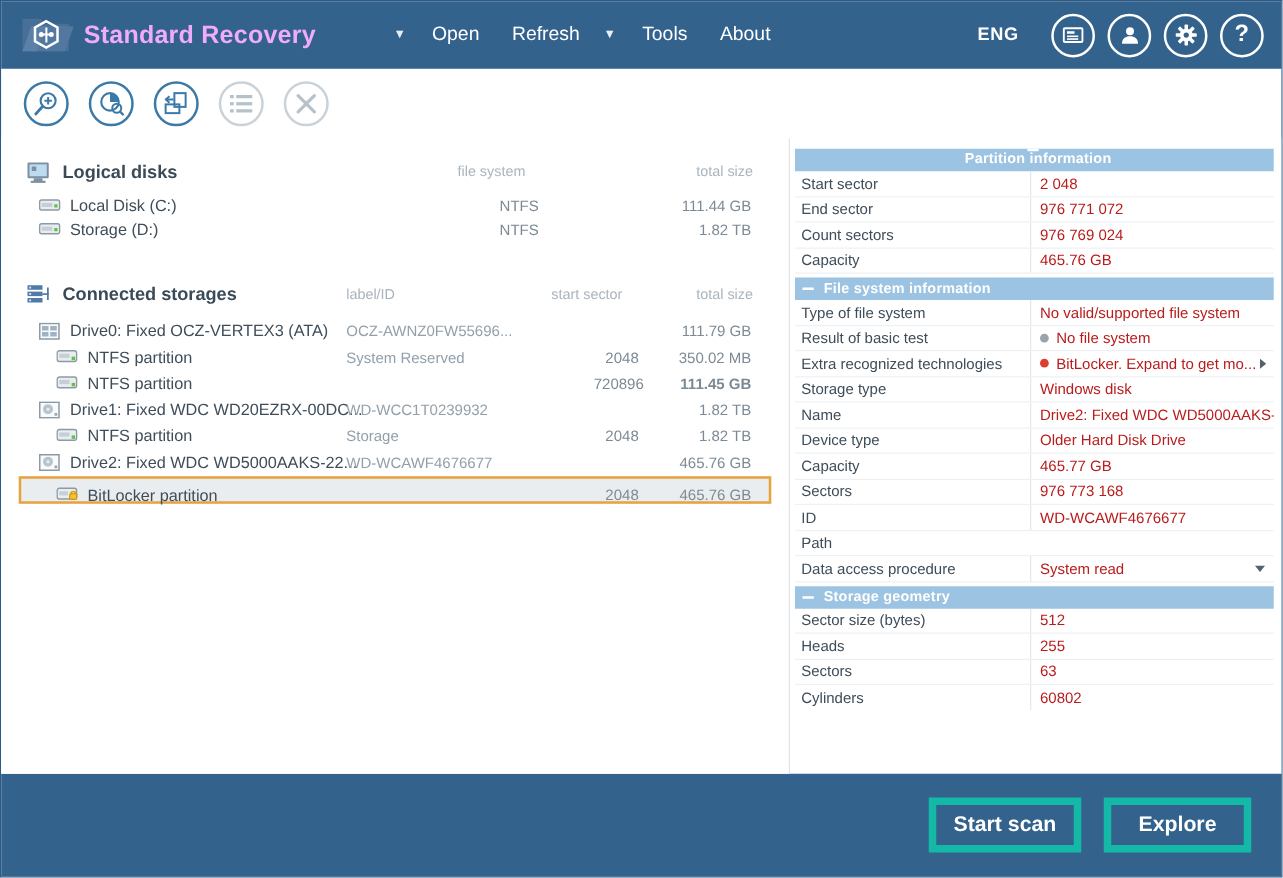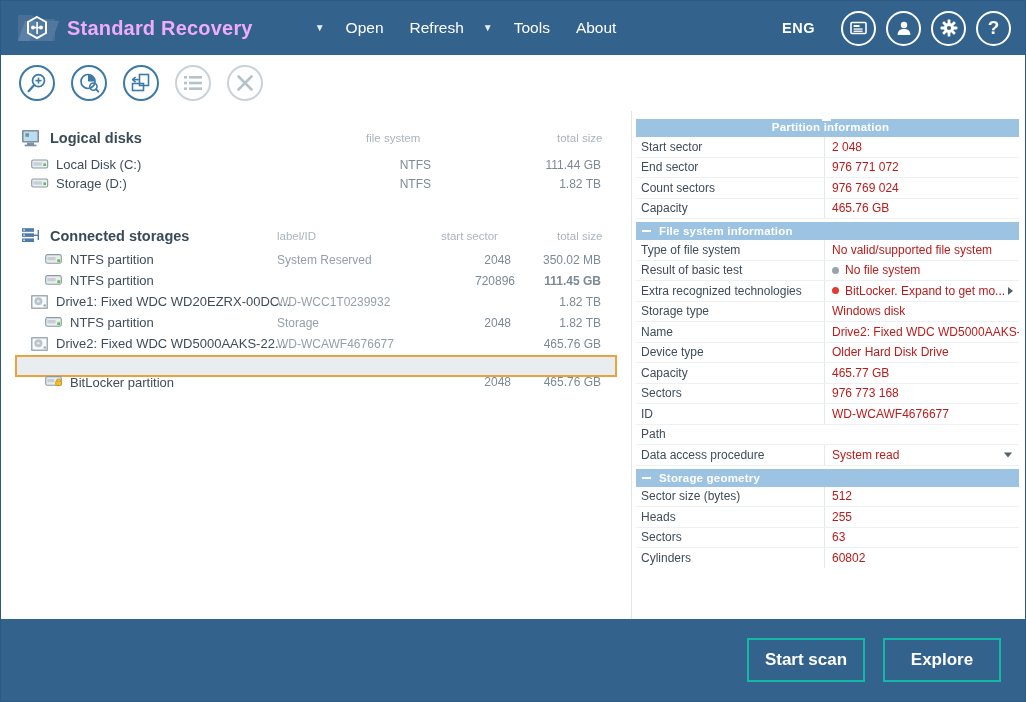--- a/index.html
+++ b/index.html
@@ -221,21 +221,21 @@
 
   
   .footer{
     height:82px;min-height:82px;
     background:#33628d;
     display:flex;align-items:center;justify-content:flex-end;
     padding-right:24px;
     gap:18px;
   }
   .fbtn{
-    border:2px solid #14b8a6;
+    border:6px solid #14b8a6;
     color:#ffffff;
     background:transparent;
     font-size:17px;font-weight:bold;
     font-family:"Liberation Sans", sans-serif;
     padding:0 14px;
     height:44px;
     min-width:118px;
     display:flex;align-items:center;justify-content:center;
     cursor:pointer;
   }
@@ -407,20 +407,35 @@
               <rect x="13" y="7.6" width="5" height="1.4" fill="#4f7ba8"></rect>
               <rect x="16.6" y="3" width="1.4" height="10" fill="#4f7ba8"></rect>
             </svg>
           </span>
           <span class="grp-title">Connected storages</span>
           <span class="col-h" style="left:276px;">label/ID</span>
           <span class="col-h" style="left:440px;">start sector</span>
           <span class="col-h" style="left:556px;">total size</span>
         </div>
 
+        <div class="row indent1" style="margin-top:5px;height:21px;">
+          <span class="ico">
+            <svg width="17" height="14" viewBox="0 0 17 14">
+              <rect x="0.8" y="0.8" width="15.4" height="12.4" fill="#fafbfc" stroke="#8d9aa5" stroke-width="1.2"></rect>
+              <rect x="2.6" y="2.8" width="5.2" height="3.6" fill="#9fb3c4"></rect>
+              <rect x="9.2" y="2.8" width="5.2" height="3.6" fill="#9fb3c4"></rect>
+              <rect x="2.6" y="7.6" width="5.2" height="3.6" fill="#9fb3c4"></rect>
+              <rect x="9.2" y="7.6" width="5.2" height="3.6" fill="#9fb3c4"></rect>
+            </svg>
+          </span>
+          <span class="nm">Drive0: Fixed OCZ-VERTEX3 (ATA)</span>
+          <span class="c2">OCZ-AWNZ0FW55696...</span>
+          <span class="c3" style="left:400px;width:110px;"></span>
+          <span class="c4" style="left:460px;width:140px;">111.79 GB</span>
+        </div>
 
         <div class="row indent2" style="height:21px;">
           <span class="ico">
             <svg width="18" height="13" viewBox="0 0 18 13">
               <rect x="0.7" y="1.6" width="15.6" height="8.6" rx="1.8" fill="#e9edf0" stroke="#8d9aa5" stroke-width="1.1"></rect>
               <rect x="2.4" y="4" width="8.2" height="3.3" fill="#c6cfd6"></rect>
               <rect x="12.3" y="6.3" width="2.8" height="2.8" fill="#5fc24b"></rect>
             </svg>
           </span>
           <span class="nm">NTFS partition</span>
@@ -482,21 +497,21 @@
             </svg>
           </span>
           <span class="nm">Drive2: Fixed WDC WD5000AAKS-22...</span>
           <span class="c2">WD-WCAWF4676677</span>
           <span class="c3" style="left:400px;width:110px;"></span>
           <span class="c4" style="left:460px;width:140px;">465.76 GB</span>
         </div>
 
         <div style="position:relative;height:24px;margin-top:1px;">
           <div class="sel-wrap"></div>
-          <div class="row indent2" style="position:absolute;left:0;right:0;top:16px;height:22px;background:transparent;">
+          <div class="row indent2" style="position:absolute;left:0;right:0;top:4px;height:22px;background:transparent;">
             <span class="ico">
               <svg width="18" height="13" viewBox="0 0 18 13">
                 <rect x="0.7" y="1.6" width="15.6" height="8.6" rx="1.8" fill="#e9edf0" stroke="#8d9aa5" stroke-width="1.1"></rect>
                 <rect x="2.4" y="4" width="7" height="3.3" fill="#c6cfd6"></rect>
                 <path d="M11.6 6.1 a2 2 0 0 1 4 0" fill="none" stroke="#e2a200" stroke-width="1.2"></path>
                 <rect x="10.8" y="6.0" width="5.6" height="4.4" rx="0.8" fill="#f5c236" stroke="#c99400" stroke-width="0.9"></rect>
               </svg>
             </span>
             <span class="nm">BitLocker partition</span>
             <span class="c2"></span>

